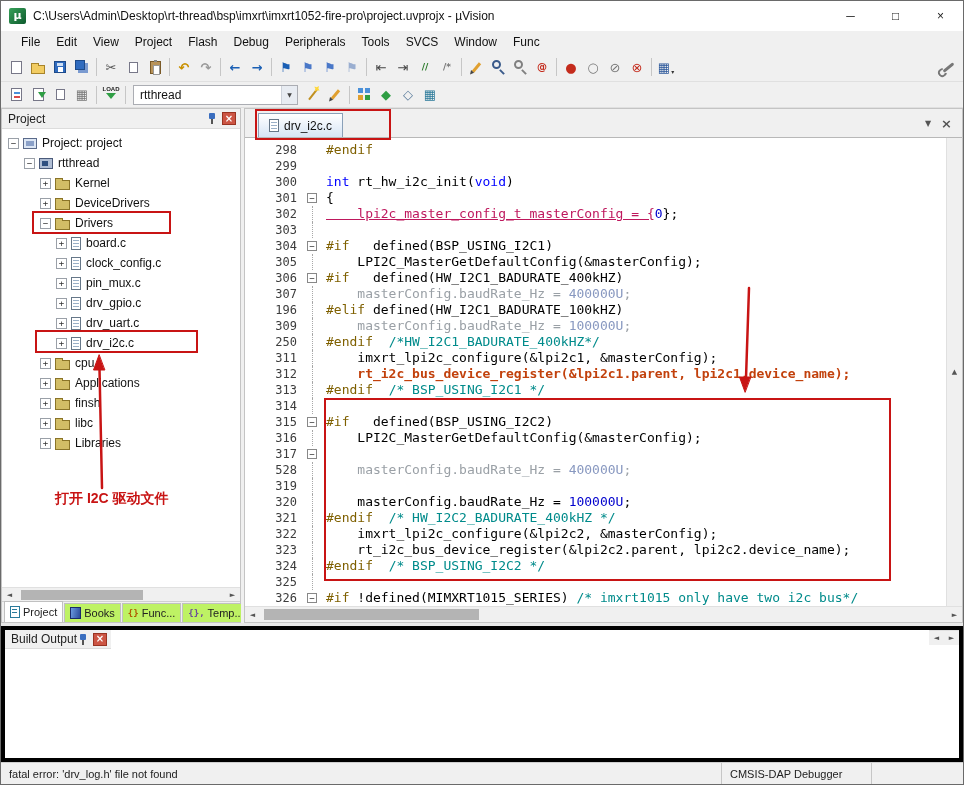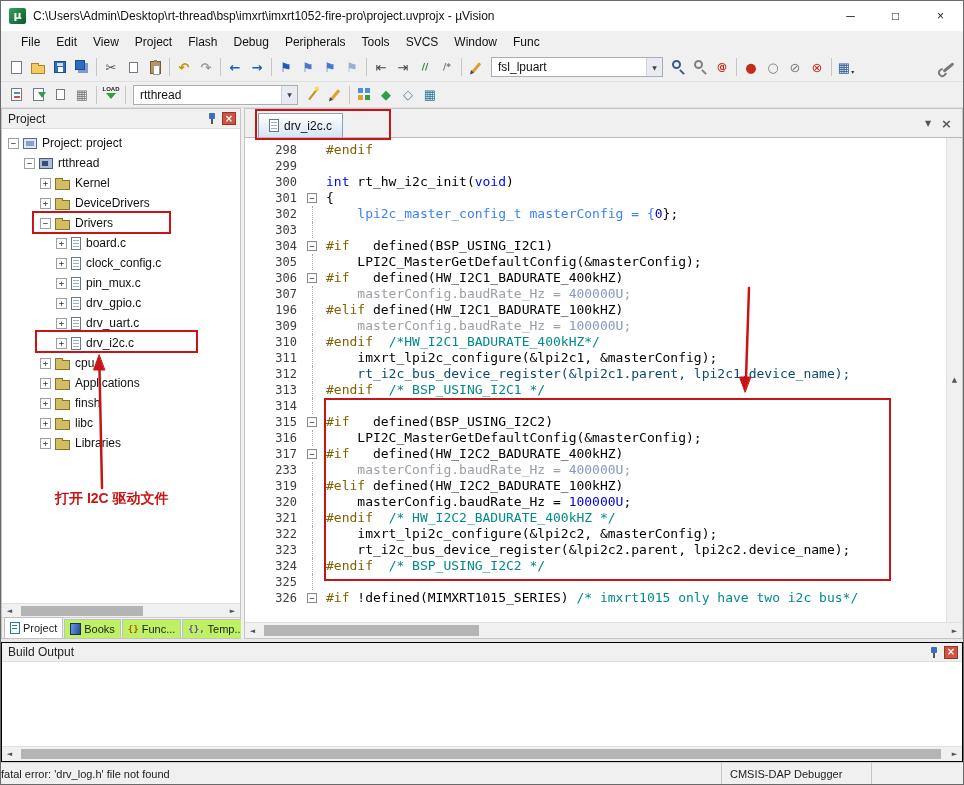--- a/index.html
+++ b/index.html
@@ -147,28 +147,28 @@
   .fbox { position:absolute; left:2px; top:3px; width:10px; height:10px; border:1px solid #888; background:#fff;
           font:9px/8px "DejaVu Sans Mono",monospace; text-align:center; color:#333; }
   .codetext { flex:1; padding-left:5px; }
 
   .vscroll { width:16px; flex:none; background:#f0f0f0; border-left:1px solid #e0e0e0; display:flex; flex-direction:column; }
   .editor-hscroll { height:16px; flex:none; display:flex; align-items:center; background:#f0f0f0; border-top:1px solid #e0e0e0; }
 
   .hsplit { height:3px; flex:none; background:#e8e8e8; }
 
   
-  .build-panel { height:120px; flex:none; display:flex; flex-direction:column; background:#fff; border:1px solid #000000; }
+  .build-panel { height:136px; flex:none; display:flex; background:#fff; border:4px solid #000000; }
   .build-header { height:19px; }
   .build-content { flex:1; background:#fff; }
   .build-hscroll { height:15px; }
 
   
   .statusbar { height:22px; flex:none; background:#f0f0f0; border-top:1px solid #cfcfcf; display:flex; align-items:stretch; font-size:11px; color:#222; }
-  .sb-msg { flex:1; display:flex; align-items:center; white-space:nowrap; overflow:hidden; }
+  .sb-msg { flex:1; display:flex; align-items:center; padding-left:8px; white-space:nowrap; overflow:hidden; }
   .sb-cell { border-left:1px solid #c6c6c6; display:flex; align-items:center; padding:0 8px; white-space:nowrap; }
   #sb-debugger { width:150px; } #sb-extra { width:92px; }
 
   
   .overlay { position:absolute; inset:0; pointer-events:none; z-index:40; }
   .ann-box { position:absolute; border:2px solid #c81414; }
   #ab-drivers { left:31px; top:210px; width:139px; height:23px; }
   #ab-drvi2c  { left:34px; top:329px; width:163px; height:23px; }
   #ab-tab     { left:254px; top:108px; width:136px; height:31px; }
   #ab-code    { left:323px; top:397px; width:567px; height:183px; }
@@ -268,24 +268,20 @@
           <span class="glyph" style="color: rgb(42, 122, 42); font-size: 9px; font-weight: bold;">//</span>
         </span>
         <span class="tbicon">
           <span class="glyph" style="color: rgb(119, 119, 119); font-size: 9px; font-weight: bold;">/*</span>
         </span>
         <span class="tbsep"></span>
         <span class="tbicon">
           <span class="shp shp-pencil"></span>
         </span>
       </span>
-    <div class="combo" id="tb1-combo">
-      <span class="cval">fsl_lpuart</span>
-      <span class="cbtn"></span>
-    </div>
     <span class="tbgroup" id="tb1-right">
         <span class="tbicon">
           <span class="shp shp-mag"></span>
         </span>
         <span class="tbicon">
           <span class="shp shp-mag2"></span>
         </span>
         <span class="tbicon">
           <span class="glyph" style="color: rgb(196, 43, 28); font-size: 10px; font-weight: bold;">@</span>
         </span>
@@ -491,38 +487,38 @@
           <span class="tb-small arr-d2"></span>
           <span class="tb-small x-icon"></span>
         </div>
       </div>
       <div class="editor-body">
         <div class="code-viewport" id="code-lines">
             <div class="code-line"><span class="ln">298</span><span class="fold-cell"></span><span class="codetext"><span style="color: rgb(127, 96, 0);">#endif</span></span></div>
             <div class="code-line"><span class="ln">299</span><span class="fold-cell"></span><span class="codetext"></span></div>
             <div class="code-line"><span class="ln">300</span><span class="fold-cell"></span><span class="codetext"><span style="color: rgb(0, 0, 255);">int</span><span style="color: rgb(0, 0, 0);"> rt_hw_i2c_init(</span><span style="color: rgb(0, 0, 255);">void</span><span style="color: rgb(0, 0, 0);">)</span></span></div>
             <div class="code-line"><span class="ln">301</span><span class="fold-cell"><span class="fbox">−</span></span><span class="codetext"><span style="color: rgb(0, 0, 0);">{</span></span></div>
-            <div class="code-line"><span class="ln">302</span><span class="fold-cell line"></span><span class="codetext"><span style="color: #3b82f6;">    lpi2c_master_config_t masterConfig = {</span><span style="color: rgb(0, 0, 205);">0</span><span style="color: rgb(0, 0, 0);">};</span></span></div>
+            <div class="code-line"><span class="ln">302</span><span class="fold-cell line"></span><span class="codetext"><span style="color: #be185d; text-decoration: underline;">    lpi2c_master_config_t masterConfig = {</span><span style="color: rgb(0, 0, 205);">0</span><span style="color: rgb(0, 0, 0);">};</span></span></div>
             <div class="code-line"><span class="ln">303</span><span class="fold-cell line"></span><span class="codetext"></span></div>
             <div class="code-line"><span class="ln">304</span><span class="fold-cell"><span class="fbox">−</span></span><span class="codetext"><span style="color: rgb(127, 96, 0);">#if</span><span style="color: rgb(0, 0, 0);">   defined(BSP_USING_I2C1)</span></span></div>
             <div class="code-line"><span class="ln">305</span><span class="fold-cell line"></span><span class="codetext"><span style="color: rgb(0, 0, 0);">    LPI2C_MasterGetDefaultConfig(&amp;masterConfig);</span></span></div>
             <div class="code-line"><span class="ln">306</span><span class="fold-cell"><span class="fbox">−</span></span><span class="codetext"><span style="color: rgb(127, 96, 0);">#if</span><span style="color: rgb(0, 0, 0);">   defined(HW_I2C1_BADURATE_400kHZ)</span></span></div>
             <div class="code-line"><span class="ln">307</span><span class="fold-cell line"></span><span class="codetext"><span style="color: rgb(154, 160, 166);">    masterConfig.baudRate_Hz = </span><span style="color: rgb(136, 152, 192);">400000U</span><span style="color: rgb(154, 160, 166);">;</span></span></div>
             <div class="code-line"><span class="ln">196</span><span class="fold-cell line"></span><span class="codetext"><span style="color: rgb(127, 96, 0);">#elif</span><span style="color: rgb(0, 0, 0);"> defined(HW_I2C1_BADURATE_100kHZ)</span></span></div>
             <div class="code-line"><span class="ln">309</span><span class="fold-cell line"></span><span class="codetext"><span style="color: rgb(154, 160, 166);">    masterConfig.baudRate_Hz = </span><span style="color: rgb(136, 152, 192);">100000U</span><span style="color: rgb(154, 160, 166);">;</span></span></div>
-            <div class="code-line"><span class="ln">310</span><span class="fold-cell line"></span><span class="codetext"><span style="color: rgb(127, 96, 0);">#endif</span><span style="color: rgb(0, 0, 0);">  </span><span style="color: rgb(0, 139, 139);">/*HW_I2C1_BADURATE_400kHZ*/</span></span></div>
+            <div class="code-line"><span class="ln">250</span><span class="fold-cell line"></span><span class="codetext"><span style="color: rgb(127, 96, 0);">#endif</span><span style="color: rgb(0, 0, 0);">  </span><span style="color: rgb(0, 139, 139);">/*HW_I2C1_BADURATE_400kHZ*/</span></span></div>
             <div class="code-line"><span class="ln">311</span><span class="fold-cell line"></span><span class="codetext"><span style="color: rgb(0, 0, 0);">    imxrt_lpi2c_configure(&amp;lpi2c1, &amp;masterConfig);</span></span></div>
-            <div class="code-line"><span class="ln">312</span><span class="fold-cell line"></span><span class="codetext"><span style="color: #0c4a6e;">    rt_i2c_bus_device_register(&amp;lpi2c1.parent, lpi2c1.device_name);</span></span></div>
+            <div class="code-line"><span class="ln">312</span><span class="fold-cell line"></span><span class="codetext"><span style="color: #c2410c; font-weight: bold;">    rt_i2c_bus_device_register(&amp;lpi2c1.parent, lpi2c1.device_name);</span></span></div>
             <div class="code-line"><span class="ln">313</span><span class="fold-cell line"></span><span class="codetext"><span style="color: rgb(127, 96, 0);">#endif</span><span style="color: rgb(0, 0, 0);">  </span><span style="color: rgb(0, 139, 139);">/* BSP_USING_I2C1 */</span></span></div>
             <div class="code-line"><span class="ln">314</span><span class="fold-cell line"></span><span class="codetext"></span></div>
             <div class="code-line"><span class="ln">315</span><span class="fold-cell"><span class="fbox">−</span></span><span class="codetext"><span style="color: rgb(127, 96, 0);">#if</span><span style="color: rgb(0, 0, 0);">   defined(BSP_USING_I2C2)</span></span></div>
             <div class="code-line"><span class="ln">316</span><span class="fold-cell line"></span><span class="codetext"><span style="color: rgb(0, 0, 0);">    LPI2C_MasterGetDefaultConfig(&amp;masterConfig);</span></span></div>
-            <div class="code-line"><span class="ln">317</span><span class="fold-cell"><span class="fbox">−</span></span><span class="codetext"><span style="color: rgb(127, 96, 0);">#if</span><span style="color: rgb(0, 0, 0);">   defined(HW_I2C2_BADURATE_400kHZ)</span></span></div>
-            <div class="code-line"><span class="ln">233</span><span class="fold-cell line"></span><span class="codetext"><span style="color: rgb(154, 160, 166);">    masterConfig.baudRate_Hz = </span><span style="color: rgb(136, 152, 192);">400000U</span><span style="color: rgb(154, 160, 166);">;</span></span></div>
-            <div class="code-line"><span class="ln">319</span><span class="fold-cell line"></span><span class="codetext"><span style="color: rgb(127, 96, 0);">#elif</span><span style="color: rgb(0, 0, 0);"> defined(HW_I2C2_BADURATE_100kHZ)</span></span></div>
+            <div class="code-line"><span class="ln">317</span><span class="fold-cell"><span class="fbox">−</span></span></div>
+            <div class="code-line"><span class="ln">528</span><span class="fold-cell line"></span><span class="codetext"><span style="color: rgb(154, 160, 166);">    masterConfig.baudRate_Hz = </span><span style="color: rgb(136, 152, 192);">400000U</span><span style="color: rgb(154, 160, 166);">;</span></span></div>
+            <div class="code-line"><span class="ln">319</span><span class="fold-cell line"></span></div>
             <div class="code-line"><span class="ln">320</span><span class="fold-cell line"></span><span class="codetext"><span style="color: rgb(0, 0, 0);">    masterConfig.baudRate_Hz = </span><span style="color: rgb(0, 0, 205);">100000U</span><span style="color: rgb(0, 0, 0);">;</span></span></div>
             <div class="code-line"><span class="ln">321</span><span class="fold-cell line"></span><span class="codetext"><span style="color: rgb(127, 96, 0);">#endif</span><span style="color: rgb(0, 0, 0);">  </span><span style="color: rgb(0, 139, 139);">/* HW_I2C2_BADURATE_400kHZ */</span></span></div>
             <div class="code-line"><span class="ln">322</span><span class="fold-cell line"></span><span class="codetext"><span style="color: rgb(0, 0, 0);">    imxrt_lpi2c_configure(&amp;lpi2c2, &amp;masterConfig);</span></span></div>
             <div class="code-line"><span class="ln">323</span><span class="fold-cell line"></span><span class="codetext"><span style="color: rgb(0, 0, 0);">    rt_i2c_bus_device_register(&amp;lpi2c2.parent, lpi2c2.device_name);</span></span></div>
             <div class="code-line"><span class="ln">324</span><span class="fold-cell line"></span><span class="codetext"><span style="color: rgb(127, 96, 0);">#endif</span><span style="color: rgb(0, 0, 0);">  </span><span style="color: rgb(0, 139, 139);">/* BSP_USING_I2C2 */</span></span></div>
             <div class="code-line"><span class="ln">325</span><span class="fold-cell line"></span><span class="codetext"></span></div>
             <div class="code-line"><span class="ln">326</span><span class="fold-cell"><span class="fbox">−</span></span><span class="codetext"><span style="color: rgb(127, 96, 0);">#if</span><span style="color: rgb(0, 0, 0);"> !defined(MIMXRT1015_SERIES) </span><span style="color: rgb(0, 139, 139);">/* imxrt1015 only have two i2c bus*/</span></span></div>
           </div>
         <div class="vscroll">
           <span class="sbtn arr-u"></span>

